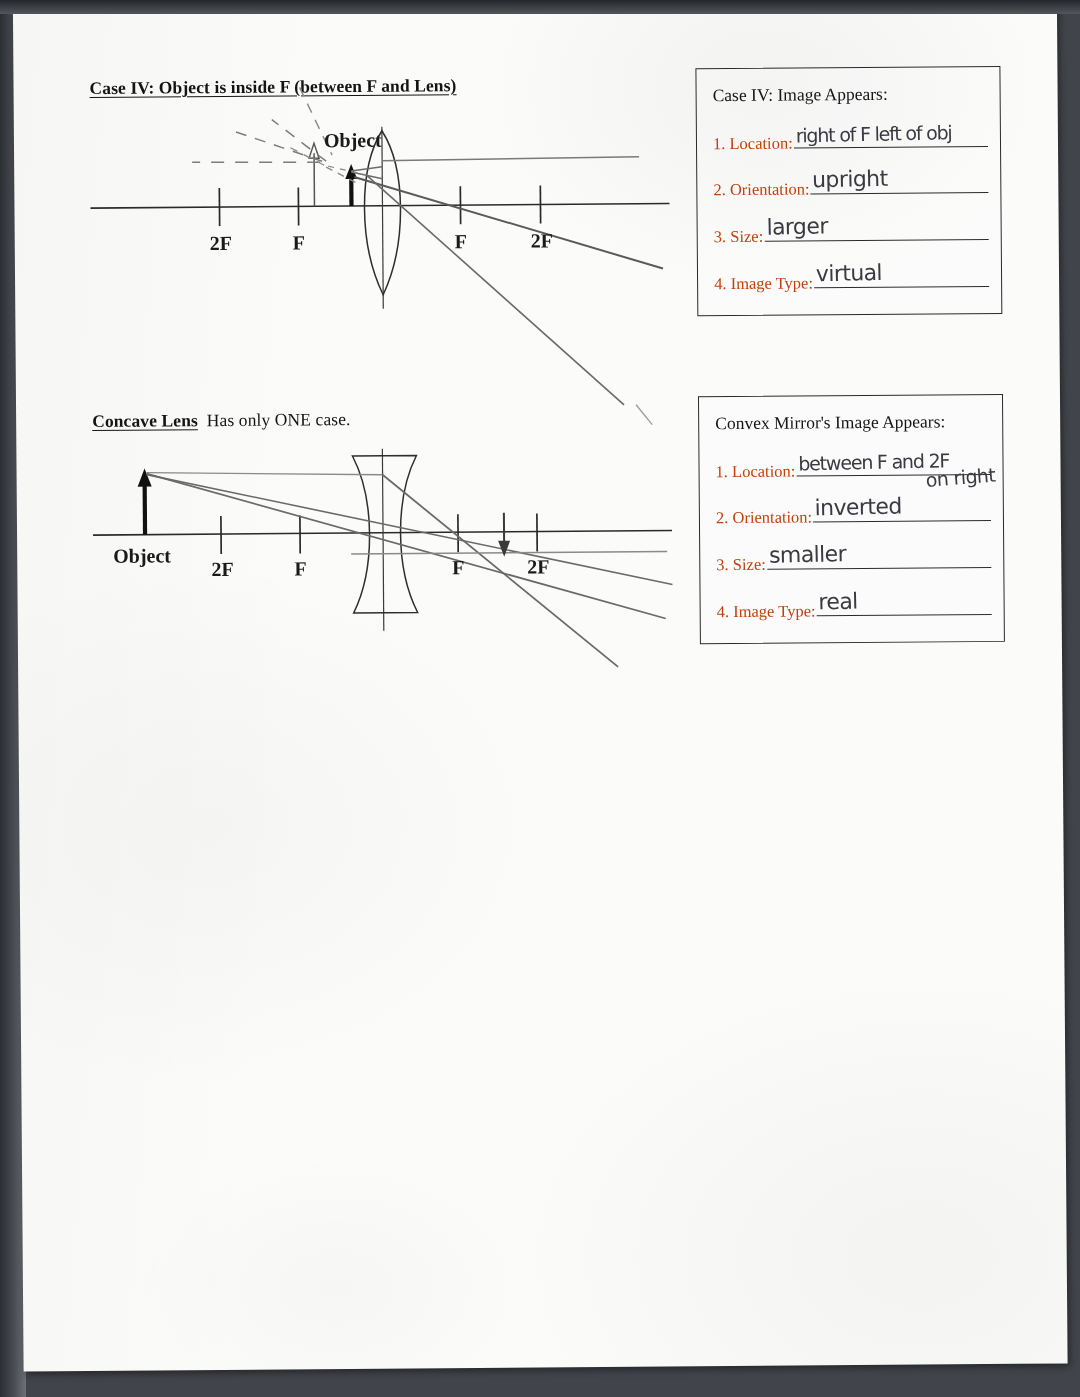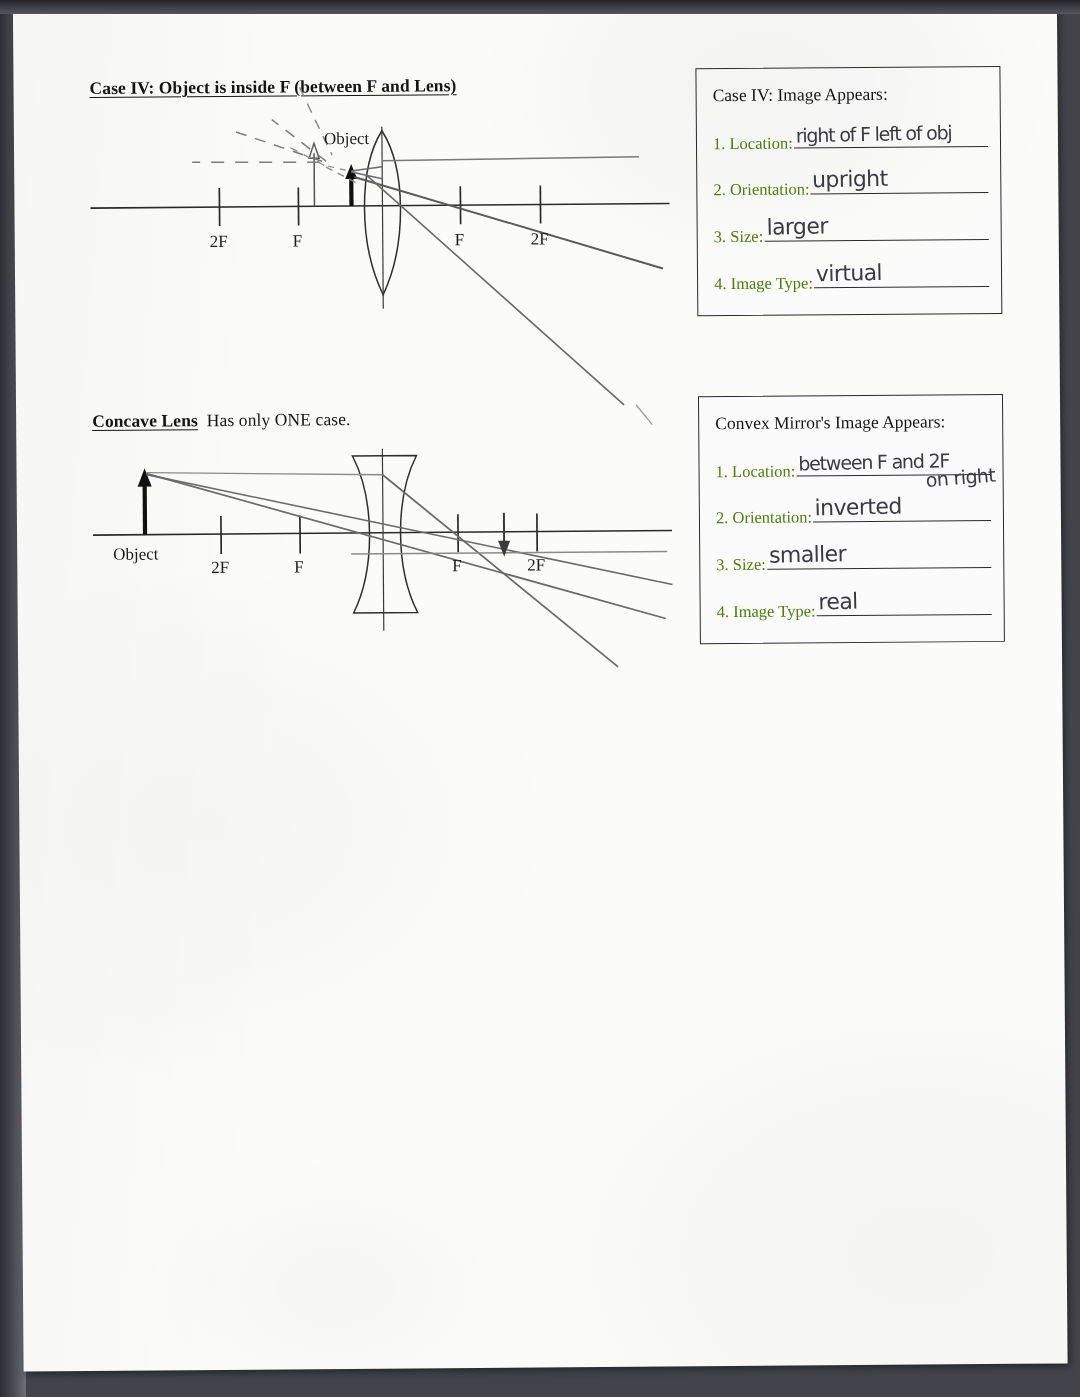--- a/index.html
+++ b/index.html
@@ -74,23 +74,24 @@
     text-decoration: underline;
     text-underline-offset: 3px;
   }
   .heading .plain {
     font-weight: normal;
     text-decoration: none;
   }
 
   .diag-label {
     position: absolute;
-    font-size: 17px;
+    font-size: 20px;
     color: #1a1a1a;
     white-space: nowrap;
+    font-weight: bold;
   }
 
   
   .answer-box {
     position: absolute;
     border: 1.6px solid #2a2a2a;
     background: rgba(255,255,255,0.18);
     box-sizing: border-box;
   }
   .box-title {
@@ -103,21 +104,21 @@
   .field-row {
     position: absolute;
     left: 16px;
     right: 12px;
     display: flex;
     align-items: baseline;
     white-space: nowrap;
   }
   .field-label {
     font-size: 16.5px;
-    color: #4d7c0f;
+    color: #c2410c;
     flex: 0 0 auto;
   }
   .field-rule {
     position: relative;
     flex: 1 1 auto;
     border-bottom: 1.4px solid #2b2b2b;
     height: 20px;
     margin-left: 1px;
   }
   .hand {

